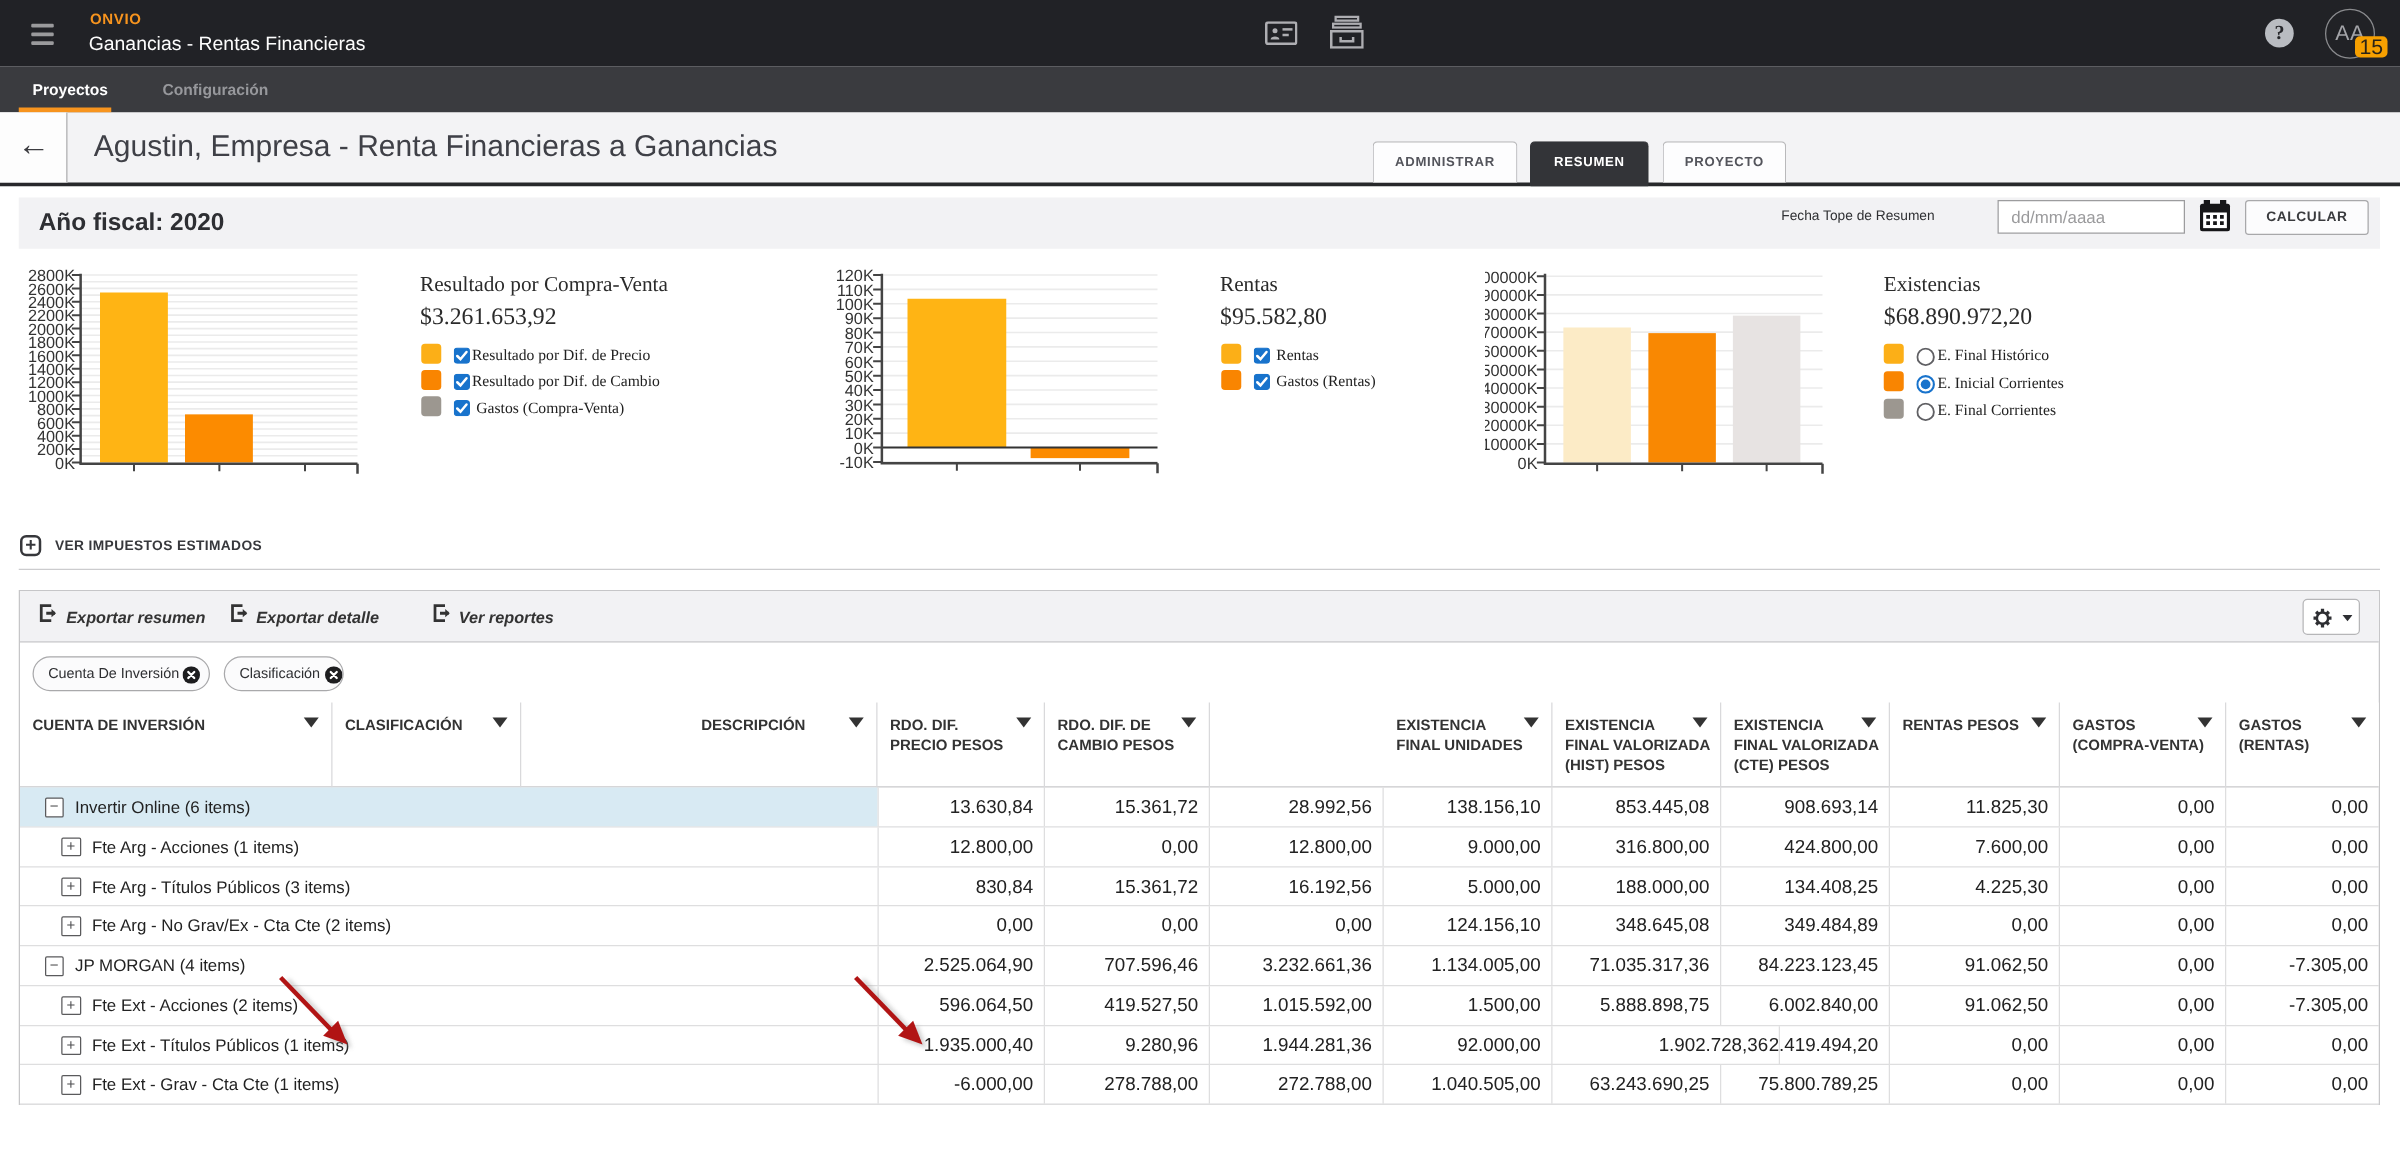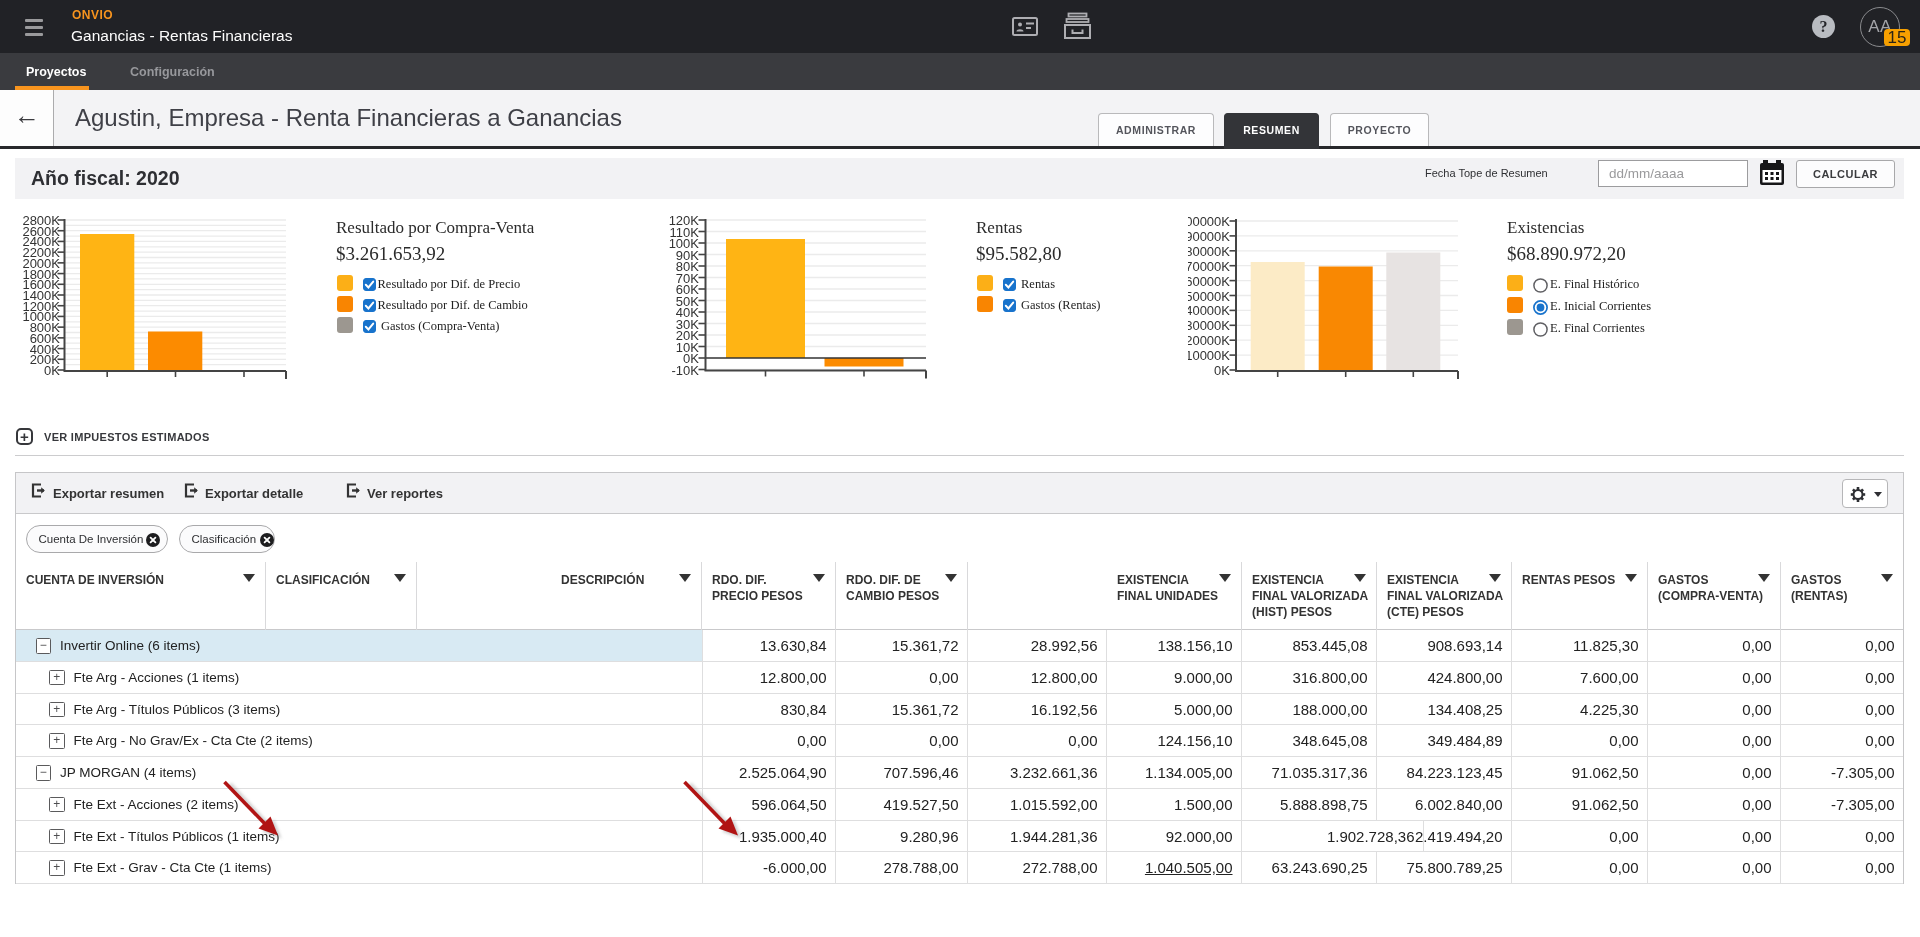--- a/index.html
+++ b/index.html
@@ -41,21 +41,21 @@
 .lglabel { position:absolute; font-family:"Liberation Serif",serif; font-size:12.5px; color:#222; top:1px; white-space:nowrap; }
 
 
 #plusbox { left:16px; top:428px; width:17px; height:17px; border:2px solid #36373b; border-radius:5px; color:#36373b; font-size:15px; line-height:13px; text-align:center; font-weight:bold; }
 #verimp { left:44px; top:431px; font-size:11px; font-weight:bold; letter-spacing:.3px; color:#37383c; }
 #divider { left:15px; top:455px; width:1889px; height:1px; background:#ccccce; }
 
 
 #tablewrap { left:15px; top:472px; width:1889px; height:412px; border:1px solid #c6c6c8; background:#fff; }
 #toolbar { left:0; top:0; width:1887px; height:41px; background:#f2f2f4; border-bottom:1px solid #c9c9cb; }
-.toolitem { position:absolute; top:13px; font-size:13px; font-weight:bold; color:#333; }
+.toolitem { position:absolute; top:13px; font-size:13px; font-weight:bold; color:#333;font-style:italic; }
 #gearbtn { position:absolute; left:1826px; top:6px; width:46px; height:29px; background:#fff; border:1px solid #b6b6b8; border-radius:4px; }
 .chip { position:absolute; top:52px; height:28px; white-space:nowrap; border:1px solid #a9a9ab; border-radius:14px; background:#fbfbfc; font-size:11.5px; color:#2e2f32; }
 .chipx { position:absolute; top:7px; width:14px; height:14px; }
 #thead { position:absolute; left:0; top:89px; width:1887px; height:68px; border-bottom:1px solid #c9c9cb; background:#fff; }
 .th { position:absolute; top:0; height:68px; overflow:hidden; border-right:1px solid #d9d9db; font-size:12px; font-weight:bold; color:#333; padding:10px 8px 0 10px; line-height:16px; }
 .th .arr { position:absolute; top:12px; right:9px; width:0; height:0; border-left:6.5px solid transparent; border-right:6.5px solid transparent; border-top:8px solid #333; }
 .row { position:absolute; left:0; width:1887px; height:32px; border-bottom:1px solid #dededf; }
 .cell { position:absolute; top:0; height:31px; font-size:15px; color:#222; text-align:right; padding-right:8.5px; line-height:31px; border-right:1px solid #dededf; }
 .treelab { position:absolute; top:0; height:31px; line-height:31px; font-size:13.5px; color:#222; white-space:nowrap; }
 .ebox { position:absolute; top:8px; width:15.5px; height:15.5px; border:1.3px solid #5a5a5c; border-radius:1.5px; background:#fff; color:#4e4e50; text-align:center; line-height:12.5px; font-size:12px; }
@@ -502,21 +502,21 @@
         <div class="cell" style="left:1632px;width:133px;">0,00</div>
         <div class="cell" style="left:1765px;width:122px;border-right:none;">0,00</div>
       </div>
       <div class="row" style="top:379.2px;height:31.75px">
         <div class="ebox" style="left:33px">+</div>
         <div class="treelab" style="left:57.5px">Fte Ext - Grav - Cta Cte (1 items)</div>
         <div style="position:absolute;left:686px;top:0;width:1px;height:31.2px;background:#dededf"></div>
         <div class="cell" style="left:686px;width:134px;">-6.000,00</div>
         <div class="cell" style="left:820px;width:132px;">278.788,00</div>
         <div class="cell" style="left:952px;width:139px;">272.788,00</div>
-        <div class="cell" style="left:1091px;width:135px;text-decoration:underline;">1.040.505,00</div>
+        <div class="cell" style="left:1091px;width:135px;">1.040.505,00</div>
         <div class="cell" style="left:1226px;width:135px;">63.243.690,25</div>
         <div class="cell" style="left:1361px;width:135px;">75.800.789,25</div>
         <div class="cell" style="left:1496px;width:136px;">0,00</div>
         <div class="cell" style="left:1632px;width:133px;">0,00</div>
         <div class="cell" style="left:1765px;width:122px;border-right:none;">0,00</div>
       </div>
     </div>
 <svg class="abs" style="left:0;top:0;pointer-events:none" width="1920" height="937">
 <defs>
         <filter id="ash" x="-30%" y="-30%" width="160%" height="160%">

